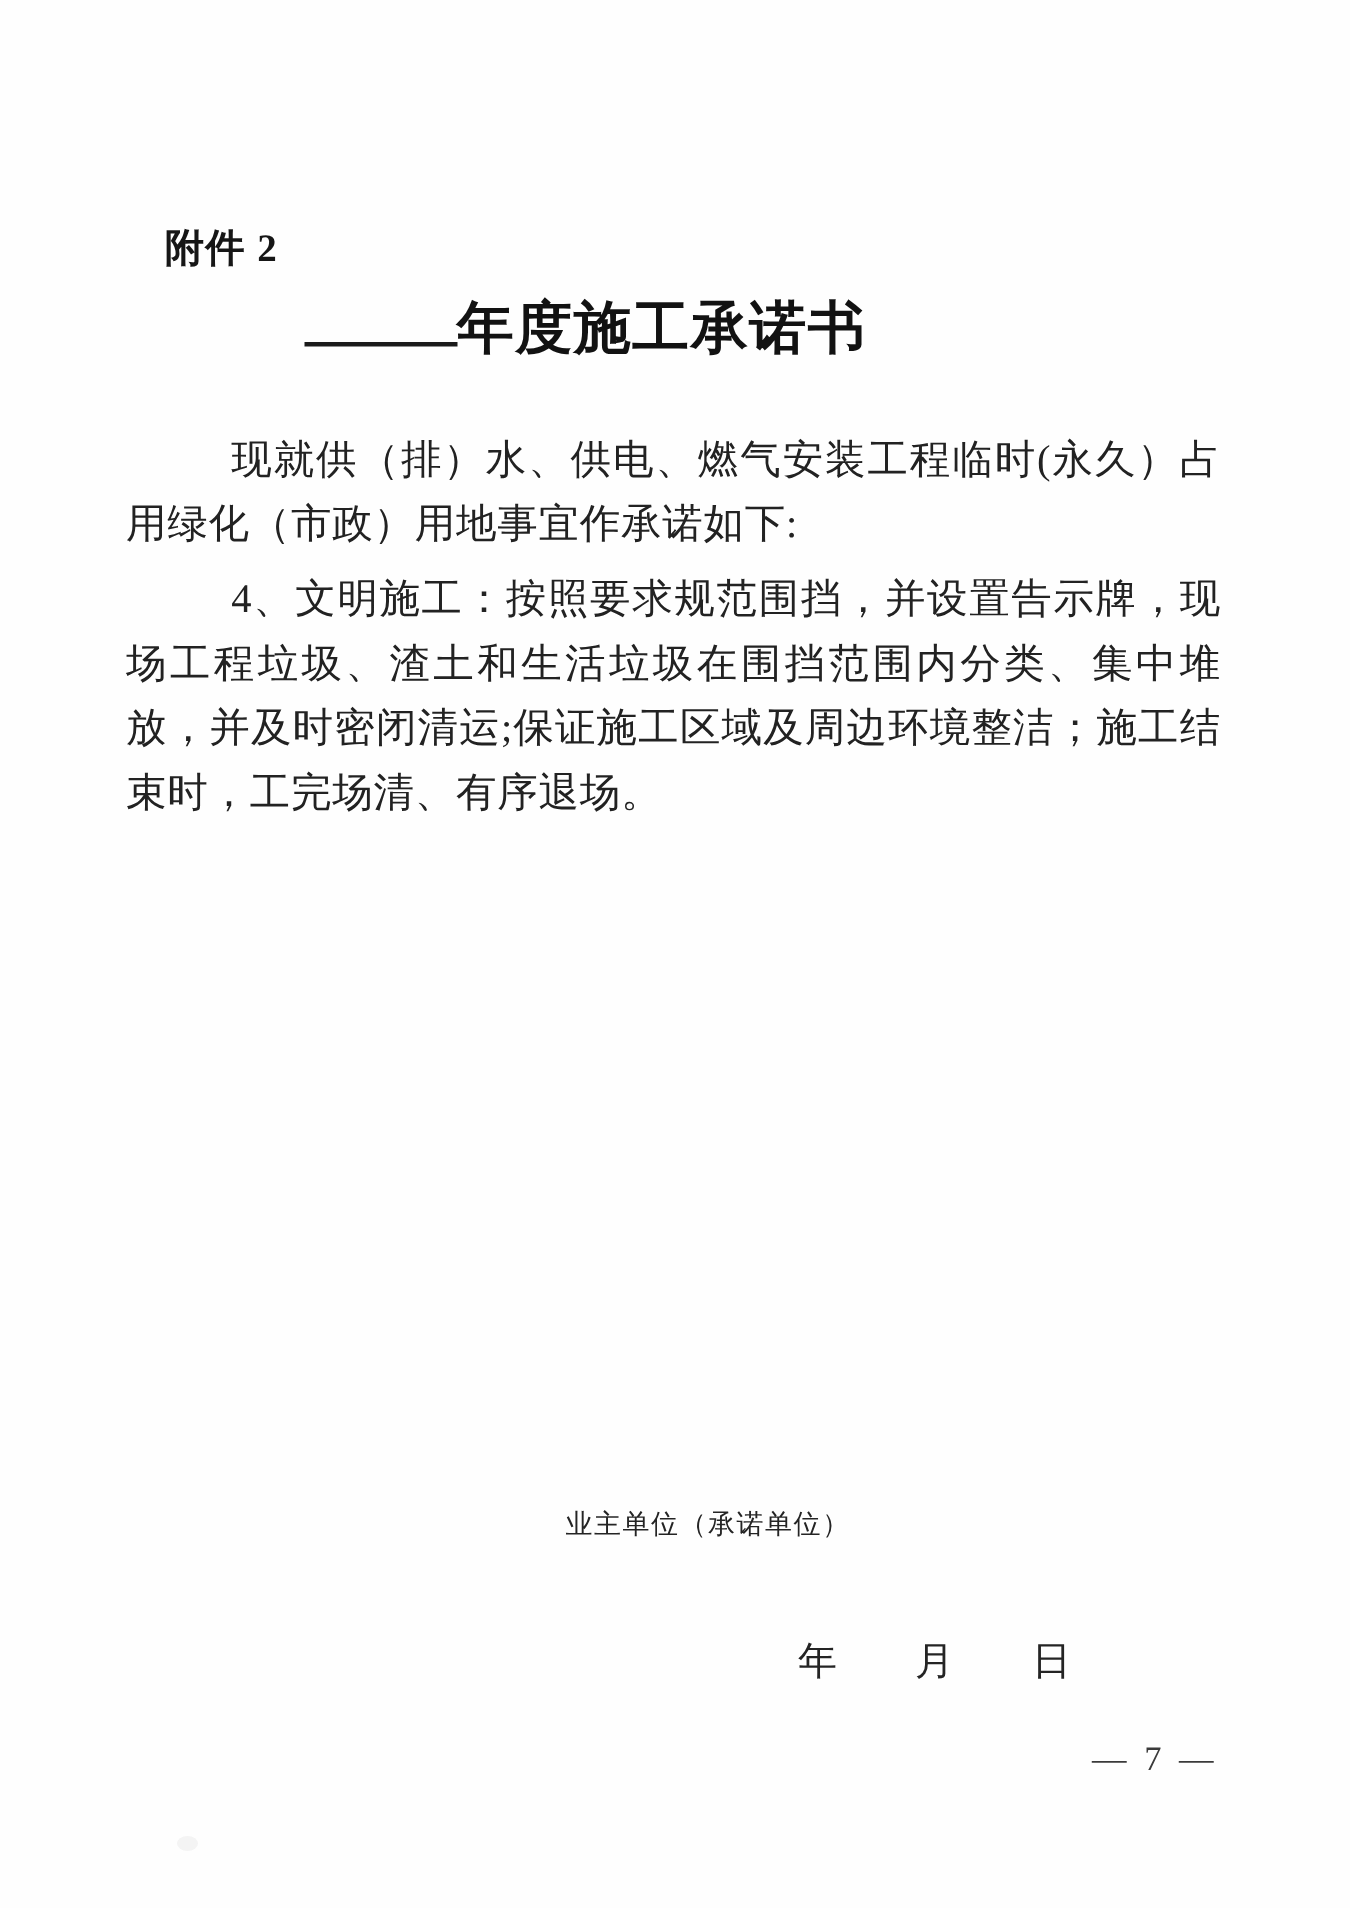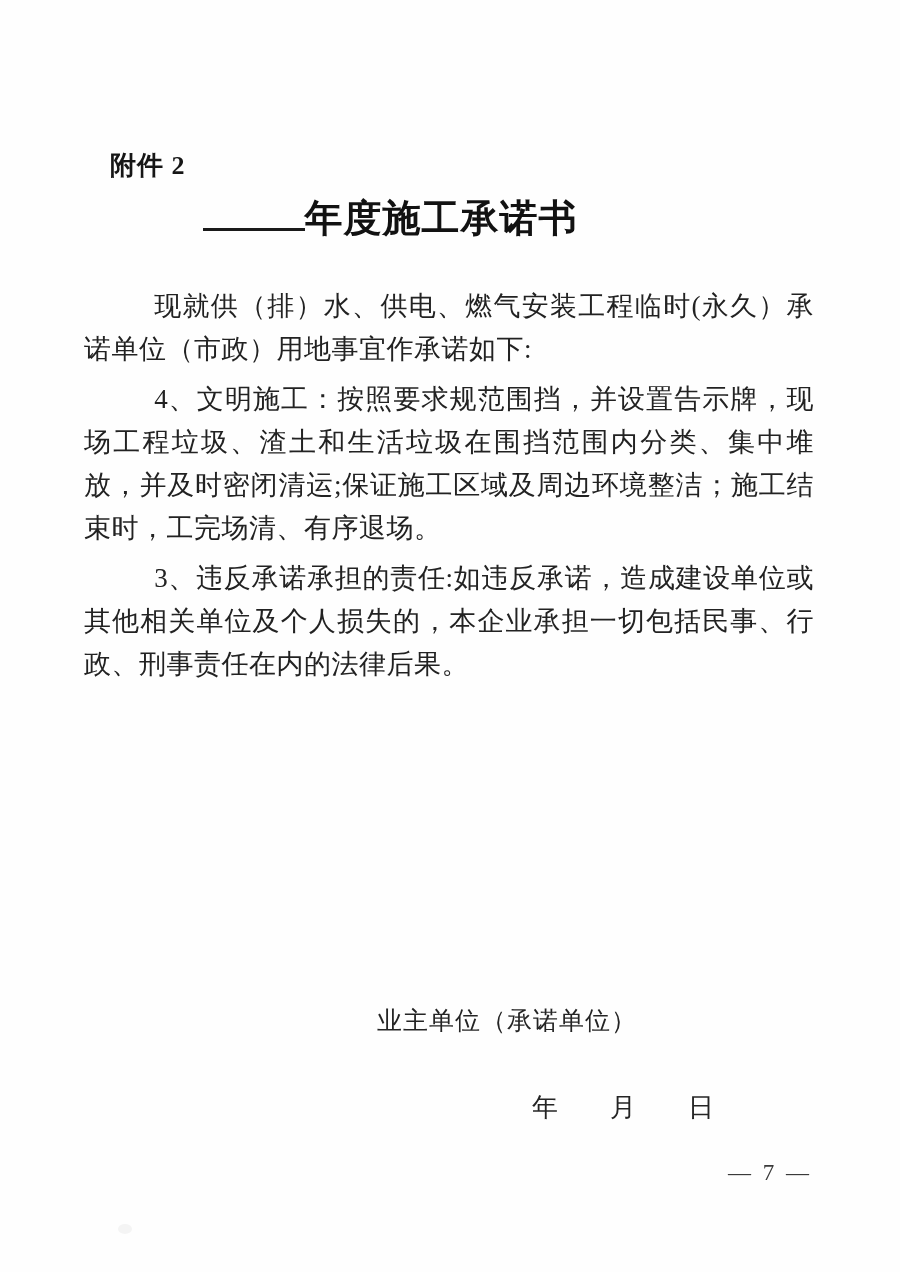--- a/index.html
+++ b/index.html
@@ -59,21 +59,21 @@
   }
   .doc-body p {
     margin: 0 0 7px 0;
     text-indent: 2.6em;
     letter-spacing: 0.5px;
   }
   .signature {
     position: absolute;
     left: 377px;
     top: 1004px;
-    font-size: 25px;
+    font-size: 18px;
     letter-spacing: 1px;
     color: #242424;
   }
   .date-line {
     position: absolute;
     left: 532px;
     top: 1090px;
     display: flex;
     gap: 52px;
     font-size: 26px;
@@ -103,23 +103,22 @@
 
 <div class="page">
 
   <div class="attachment">附件 2</div>
 
   <div class="title-row">
     <span class="title-blank"></span><span class="title-text">年度施工承诺书</span>
   </div>
 
   <div class="doc-body">
-    <p>现就供（排）水、供电、燃气安装工程临时(永久）承诺单位（市政）用地事宜作承诺如下:</p>
+    <p>现就供（排）水、供电、燃气安装工程临时(永久）占用绿化（市政）用地事宜作承诺如下:</p>
     <p>4、文明施工：按照要求规范围挡，并设置告示牌，现场工程垃圾、渣土和生活垃圾在围挡范围内分类、集中堆放，并及时密闭清运;保证施工区域及周边环境整洁；施工结束时，工完场清、有序退场。</p>
-    <p>3、违反承诺承担的责任:如违反承诺，造成建设单位或其他相关单位及个人损失的，本企业承担一切包括民事、行政、刑事责任在内的法律后果。</p>
   </div>
 
   <div class="signature">业主单位（承诺单位）</div>
 
   <div class="date-line">
     <span>年</span>
     <span>月</span>
     <span>日</span>
   </div>
 

